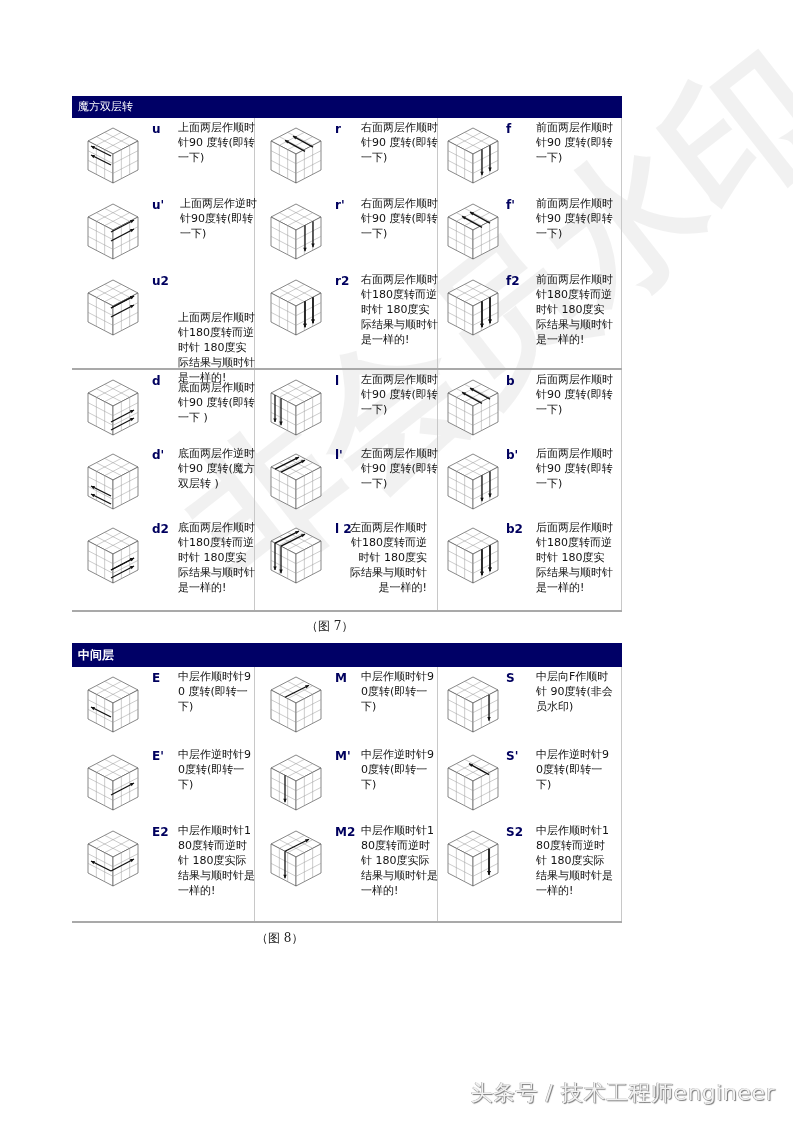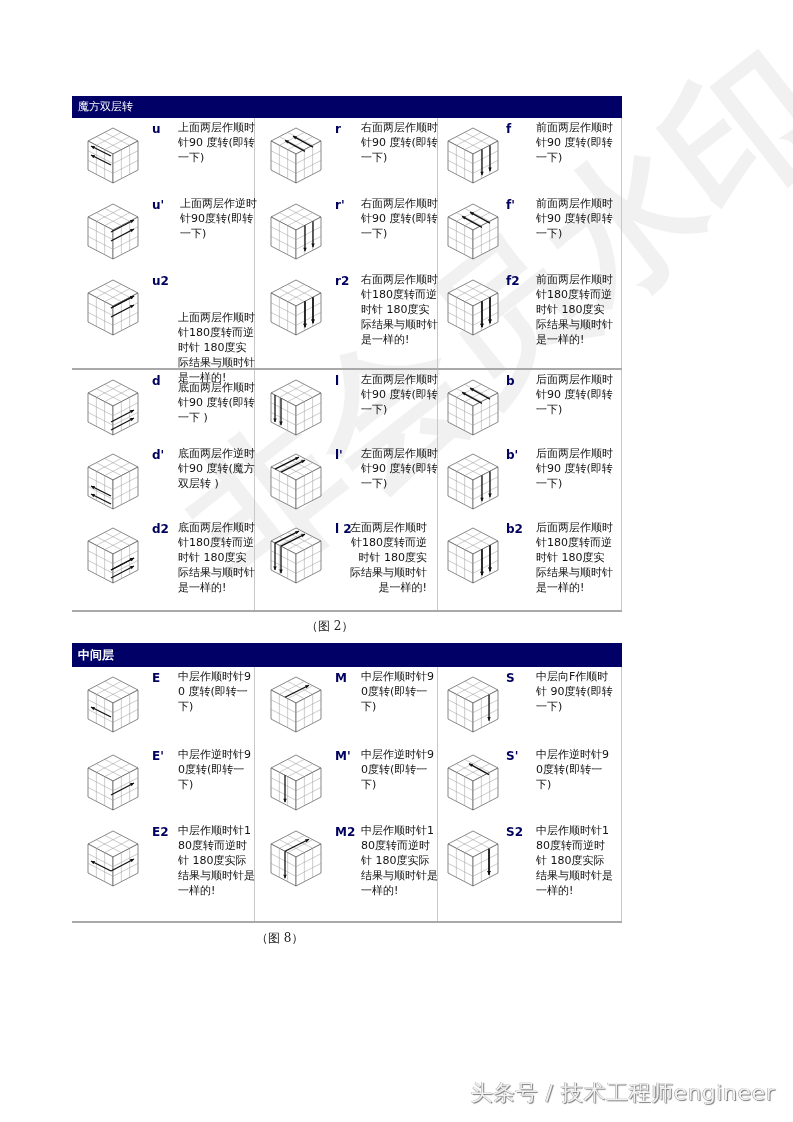--- a/index.html
+++ b/index.html
@@ -604,21 +604,21 @@
                 <line x1="46" y1="21.16" x2="46" y2="47.16" stroke="#111" stroke-width="1.3"></line>
                 <polygon points="46,47.16 44.26013786355508,43.55821159058929 47.73986213644492,43.55821159058929" fill="#111"></polygon>
               </svg></span>
             <span class="code" style="left:68px; top:4px;">b2</span>
             <span class="desc" style="left:98px; top:2px;">后面两层作顺时针180度转而逆时针 180度实际结果与顺时针是一样的!</span>
           </div>
         </div>
       </div>
   </div>
 </div>
-<div class="caption" style="left:306px; top:618px;">（图 2）</div>
+<div class="caption" style="left:306px; top:618px;">（图 7）</div>
 
 <div class="panel" style="top:643px;">
   <div class="panel-header bold">中间层</div>
   <div class="block" style="height:254px;">
     <div class="grid" id="p2a" style="height:254px;">
         <div class="col">
           <div class="cell" style="position: absolute; top: 0px; left: 0px; width: 100%; height: 78px;">
             <span class="cube" style="left:12px; top:6px;"><svg width="58" height="62" viewBox="0 0 58 62" xmlns="http://www.w3.org/2000/svg">
                 <g stroke="#555" stroke-width="0.7" fill="#fff">
                   <polygon points="29,4 54,17 29,30 4,17"></polygon>
@@ -806,21 +806,21 @@
                   <line x1="12.333333333333336" y1="12.666666666666666" x2="37.333333333333336" y2="25.666666666666664"></line>
                   <line x1="20.666666666666664" y1="25.666666666666664" x2="20.666666666666664" y2="54.666666666666664"></line>
                   <line x1="4" y1="36.33333333333333" x2="29" y2="49.33333333333333"></line>
                   <line x1="45.666666666666664" y1="21.333333333333336" x2="45.666666666666664" y2="50.333333333333336"></line>
                   <line x1="29" y1="49.33333333333333" x2="54" y2="36.33333333333333"></line>
                 </g>
                 <line x1="45" y1="21.68" x2="45" y2="47.68" stroke="#111" stroke-width="1.3"></line>
                 <polygon points="45,47.68 43.26013786355508,44.07821159058929 46.73986213644492,44.07821159058929" fill="#111"></polygon>
               </svg></span>
             <span class="code" style="left:68px; top:4px;">S</span>
-            <span class="desc" style="left:98px; top:2px;">中层向F作顺时针 90度转(即转一下)</span>
+            <span class="desc" style="left:98px; top:2px;">中层向F作顺时针 90度转(非会员水印)</span>
           </div>
           <div class="cell" style="position: absolute; top: 78px; left: 0px; width: 100%; height: 76px;">
             <span class="cube" style="left:6px; top:6px;"><svg width="58" height="62" viewBox="0 0 58 62" xmlns="http://www.w3.org/2000/svg">
                 <g stroke="#555" stroke-width="0.7" fill="#fff">
                   <polygon points="29,4 54,17 29,30 4,17"></polygon>
                   <polygon points="4,17 29,30 29,59 4,46"></polygon>
                   <polygon points="29,30 54,17 54,46 29,59"></polygon>
                 </g>
                 <g stroke="#999" stroke-width="0.5">
                   <line x1="37.33333333333333" y1="8.333333333333332" x2="12.333333333333332" y2="21.333333333333332"></line>

